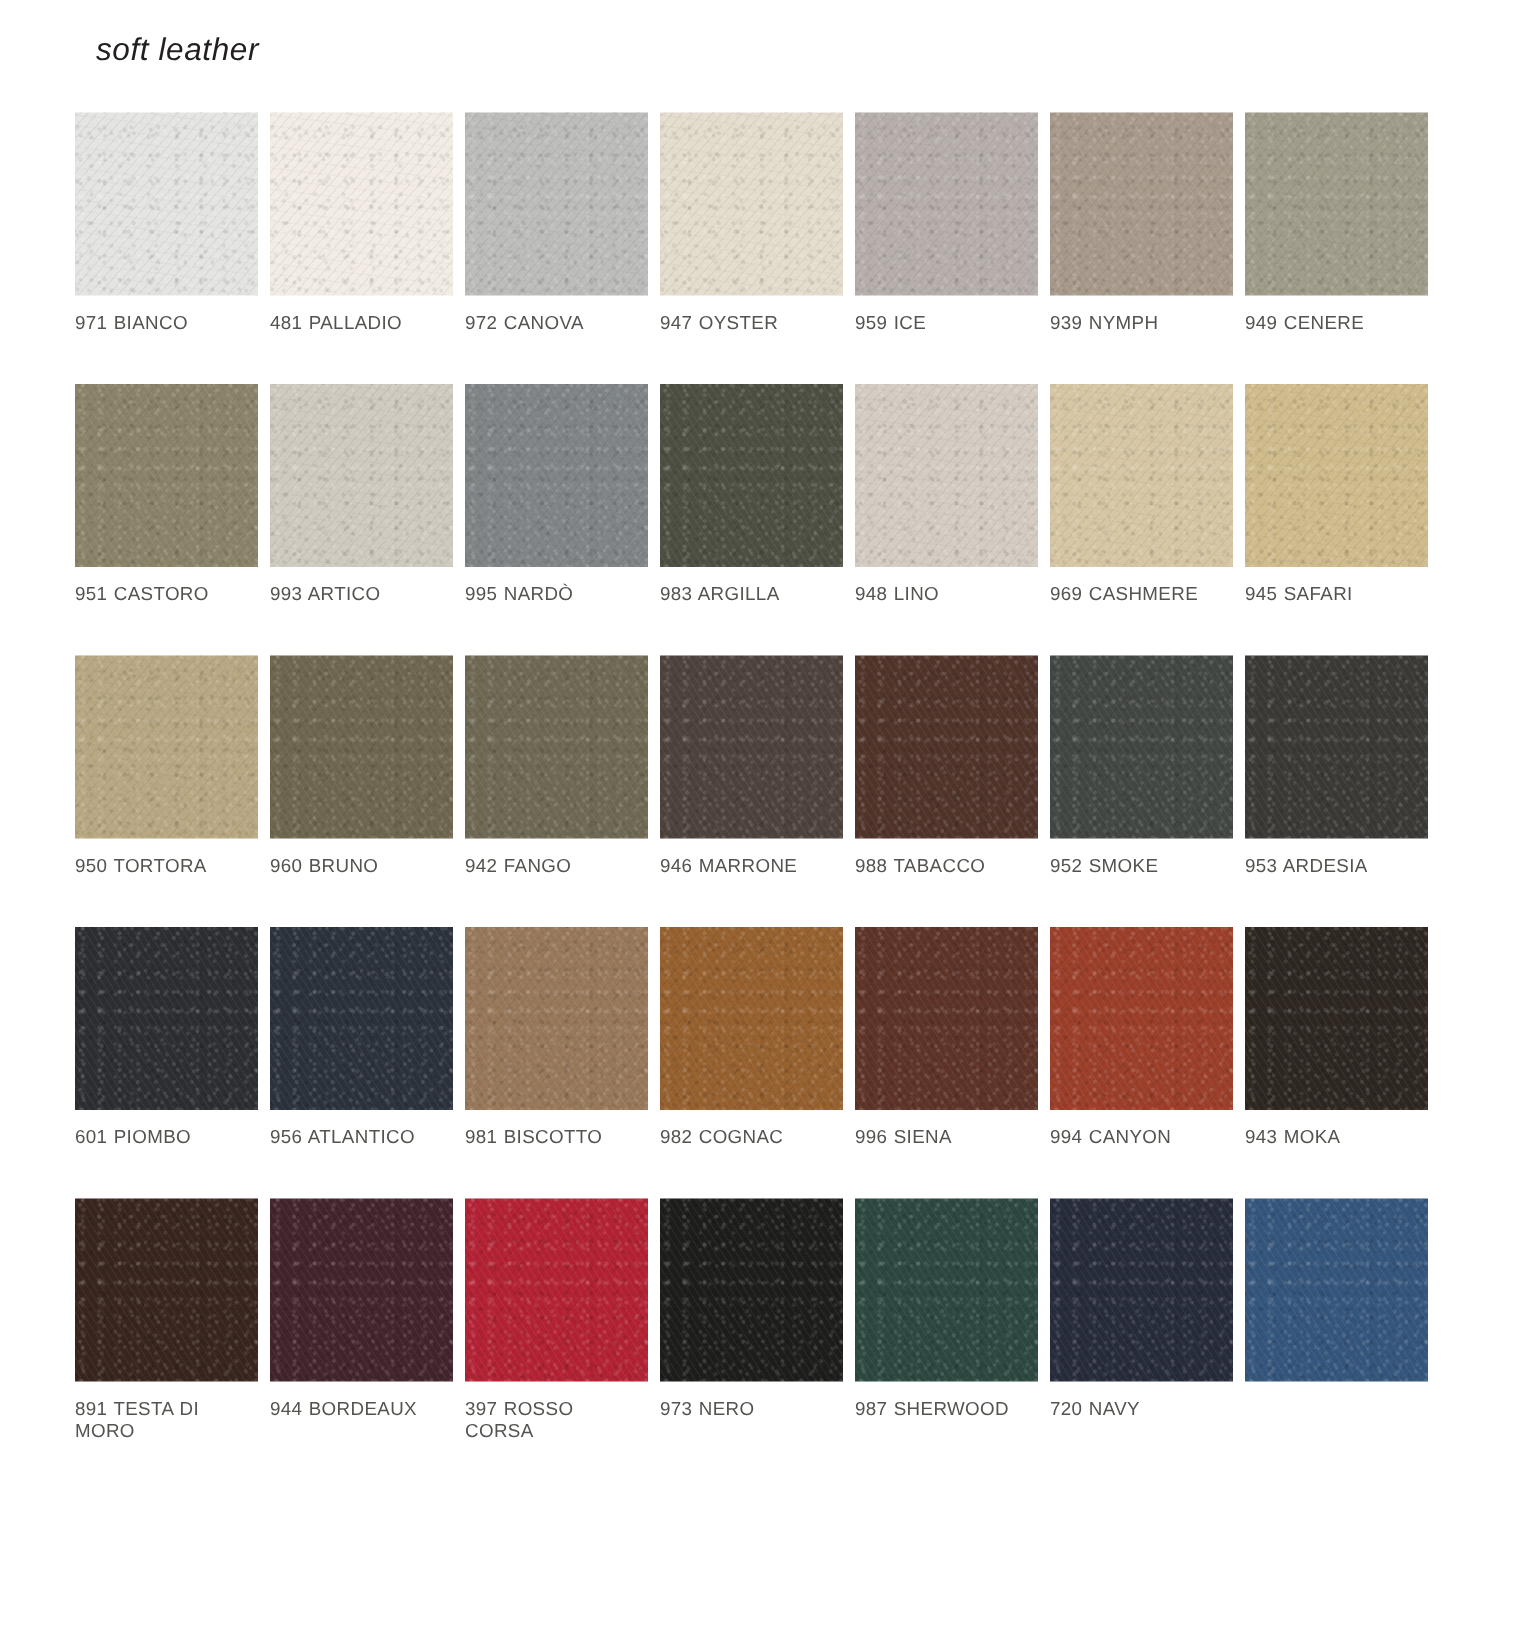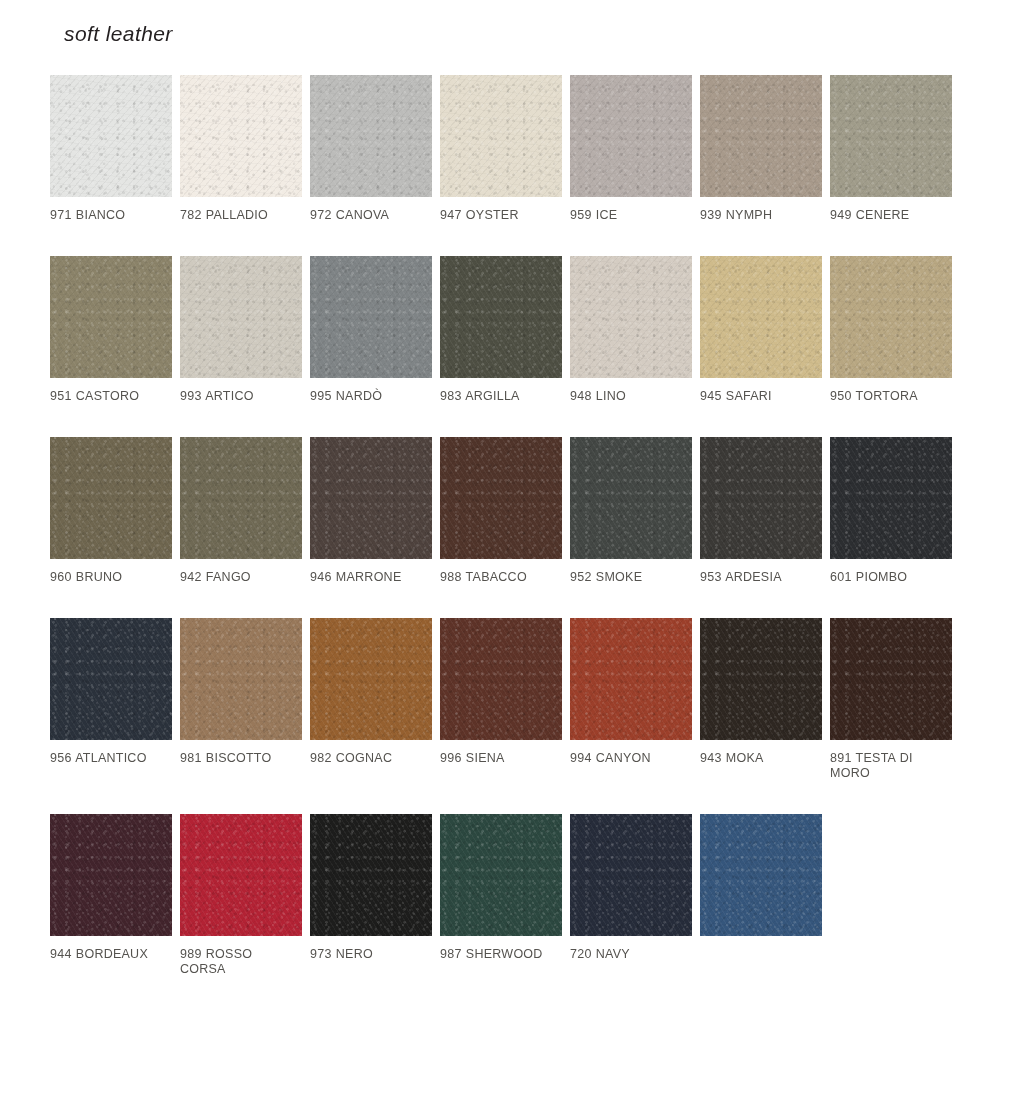--- a/index.html
+++ b/index.html
@@ -111,21 +111,21 @@
 
   <div class="catalog-title">soft leather</div>
 
   <div class="swatch-grid">
       <div class="swatch-cell">
         <div class="swatch-chip" style="background-color: rgb(228, 229, 227);"></div>
         <div class="swatch-label">971 BIANCO</div>
       </div>
       <div class="swatch-cell">
         <div class="swatch-chip" style="background-color: rgb(242, 236, 228);"></div>
-        <div class="swatch-label">782 PALLADIO</div>
+        <div class="swatch-label">481 PALLADIO</div>
       </div>
       <div class="swatch-cell">
         <div class="swatch-chip" style="background-color: rgb(188, 188, 186);"></div>
         <div class="swatch-label">972 CANOVA</div>
       </div>
       <div class="swatch-cell">
         <div class="swatch-chip" style="background-color: rgb(228, 221, 205);"></div>
         <div class="swatch-label">947 OYSTER</div>
       </div>
       <div class="swatch-cell">
@@ -154,20 +154,24 @@
       </div>
       <div class="swatch-cell">
         <div class="swatch-chip" style="background-color: rgb(78, 79, 67);"></div>
         <div class="swatch-label">983 ARGILLA</div>
       </div>
       <div class="swatch-cell">
         <div class="swatch-chip" style="background-color: rgb(212, 204, 194);"></div>
         <div class="swatch-label">948 LINO</div>
       </div>
       <div class="swatch-cell">
+        <div class="swatch-chip" style="background-color: rgb(214, 198, 164);"></div>
+        <div class="swatch-label">969 CASHMERE</div>
+      </div>
+      <div class="swatch-cell">
         <div class="swatch-chip" style="background-color: rgb(207, 187, 139);"></div>
         <div class="swatch-label">945 SAFARI</div>
       </div>
       <div class="swatch-cell">
         <div class="swatch-chip" style="background-color: rgb(184, 167, 130);"></div>
         <div class="swatch-label">950 TORTORA</div>
       </div>
       <div class="swatch-cell">
         <div class="swatch-chip" style="background-color: rgb(111, 102, 79);"></div>
         <div class="swatch-label">960 BRUNO</div>
@@ -223,21 +227,21 @@
       <div class="swatch-cell">
         <div class="swatch-chip" style="background-color: rgb(56, 37, 30);"></div>
         <div class="swatch-label">891 TESTA DI MORO</div>
       </div>
       <div class="swatch-cell">
         <div class="swatch-chip" style="background-color: rgb(66, 36, 44);"></div>
         <div class="swatch-label">944 BORDEAUX</div>
       </div>
       <div class="swatch-cell">
         <div class="swatch-chip" style="background-color: rgb(179, 34, 52);"></div>
-        <div class="swatch-label">989 ROSSO CORSA</div>
+        <div class="swatch-label">397 ROSSO CORSA</div>
       </div>
       <div class="swatch-cell">
         <div class="swatch-chip" style="background-color: rgb(29, 29, 28);"></div>
         <div class="swatch-label">973 NERO</div>
       </div>
       <div class="swatch-cell">
         <div class="swatch-chip" style="background-color: rgb(44, 72, 64);"></div>
         <div class="swatch-label">987 SHERWOOD</div>
       </div>
       <div class="swatch-cell">

